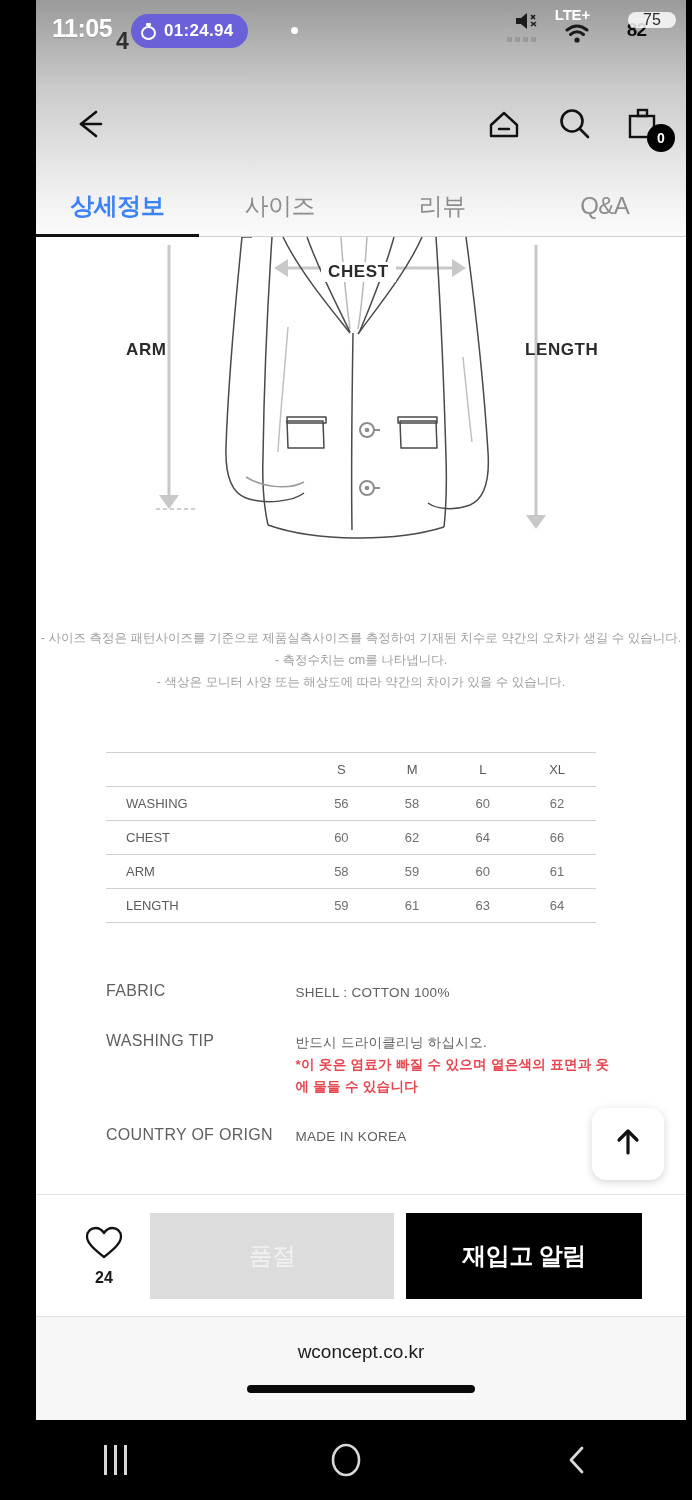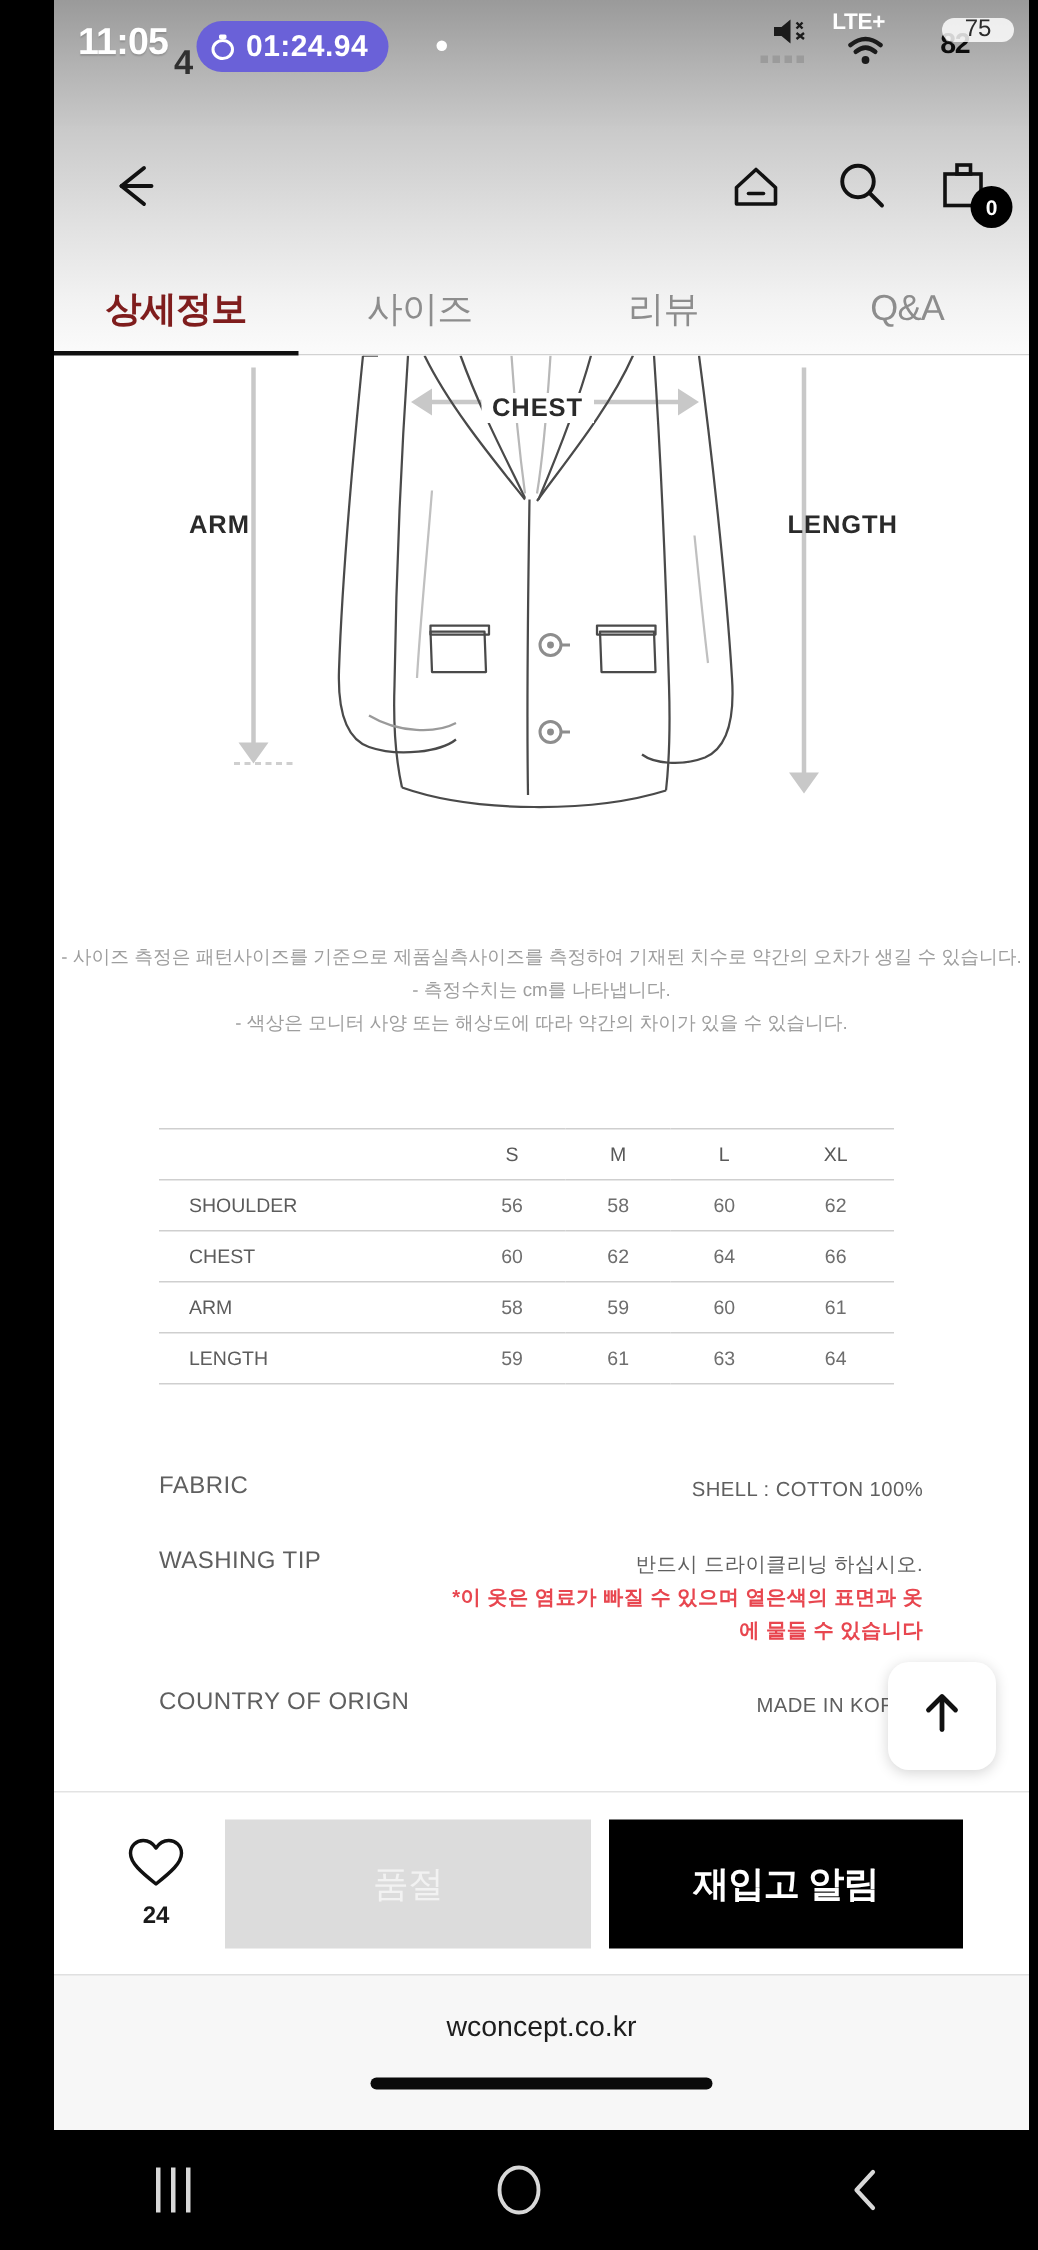--- a/index.html
+++ b/index.html
@@ -52,21 +52,21 @@
   }
   .timer-pill .stopwatch .body {
     position: absolute; left: 1px; top: 3px;
     width: 15px; height: 14px; border-radius: 50%;
     border: 2.5px solid #fff;
   }
   .timer-pill .stopwatch .stem {
     position: absolute; left: 6px; top: 0px; width: 5px; height: 3px;
     background: #fff; border-radius: 1px;
   }
-  .timer-text { color: #fff; font-size: 20px; font-weight: bold; letter-spacing: .3px; }
+  .timer-text { color: #fff; font-size: 17px; font-weight: bold; letter-spacing: .3px; }
   .dot-indicator {
     position: absolute; left: 255px; top: 27px;
     width: 7px; height: 7px; border-radius: 50%; background: #fff;
   }
   .mute-icon {
     position: absolute; right: 146px; top: 10px;
     font-size: 22px; color: #1b1b1b; line-height: 1;
   }
   .sig-dots { position: absolute; right: 150px; top: 37px; display: flex; gap: 3px; }
   .sig-dots i { width: 5px; height: 5px; background: #9b9b9b; display: block; }
@@ -116,21 +116,21 @@
   
   #tabs {
     position: absolute; left: 0; top: 176px; width: 650px; height: 60px;
     display: flex;
   }
   .tab {
     flex: 1; display: flex; align-items: center; justify-content: center;
     font-size: 24px; color: #8d8d8d; cursor: pointer;
     position: relative; letter-spacing: -.5px;
   }
-  .tab.active { color: #7f1d1d; font-weight: bold; }
+  .tab.active { color: #3b82f6; font-weight: bold; }
   #tab-underline {
     position: absolute; left: 0; top: 234px; width: 163px; height: 4px;
     background: #111;
   }
   #tabs-baseline {
     position: absolute; left: 0; top: 236px; width: 650px; height: 1px;
     background: #d2d2d2;
   }
 
   
@@ -174,21 +174,21 @@
 
   
   #fabricinfo { position: absolute; left: 70px; top: 745px; width: 520px; }
   .fi-row { position: relative; margin-bottom: 28px; }
   .fi-key {
     display: inline-block; width: 185px; vertical-align: top;
     font-size: 16px; color: #5f5f5f; letter-spacing: .3px;
   }
   .fi-val {
     display: inline-block; width: 320px; vertical-align: top;
-    font-size: 13.5px; color: #5f5f5f; letter-spacing: .3px; line-height: 22px; text-align: right;
+    font-size: 13.5px; color: #5f5f5f; letter-spacing: .3px; line-height: 22px;
   }
   .fi-warn { color: #e8464f; font-weight: bold; display: block; }
 
   
   #scrolltop {
     position: absolute; right: 22px; top: 871px;
     width: 72px; height: 72px; border-radius: 14px;
     background: #fff; box-shadow: 0 2px 9px rgba(0,0,0,.17);
     display: flex; align-items: center; justify-content: center;
     cursor: pointer;
@@ -400,21 +400,21 @@
           <tr>
             <th class="rowhead"></th>
             <th>S</th>
             <th>M</th>
             <th>L</th>
             <th>XL</th>
           </tr>
         </thead>
         <tbody>
           <tr>
-            <td class="rowhead">SHOULDER</td>
+            <td class="rowhead">WASHING</td>
             <td>56</td>
             <td>58</td>
             <td>60</td>
             <td>62</td>
           </tr>
           <tr>
             <td class="rowhead">CHEST</td>
             <td>60</td>
             <td>62</td>
             <td>64</td>

